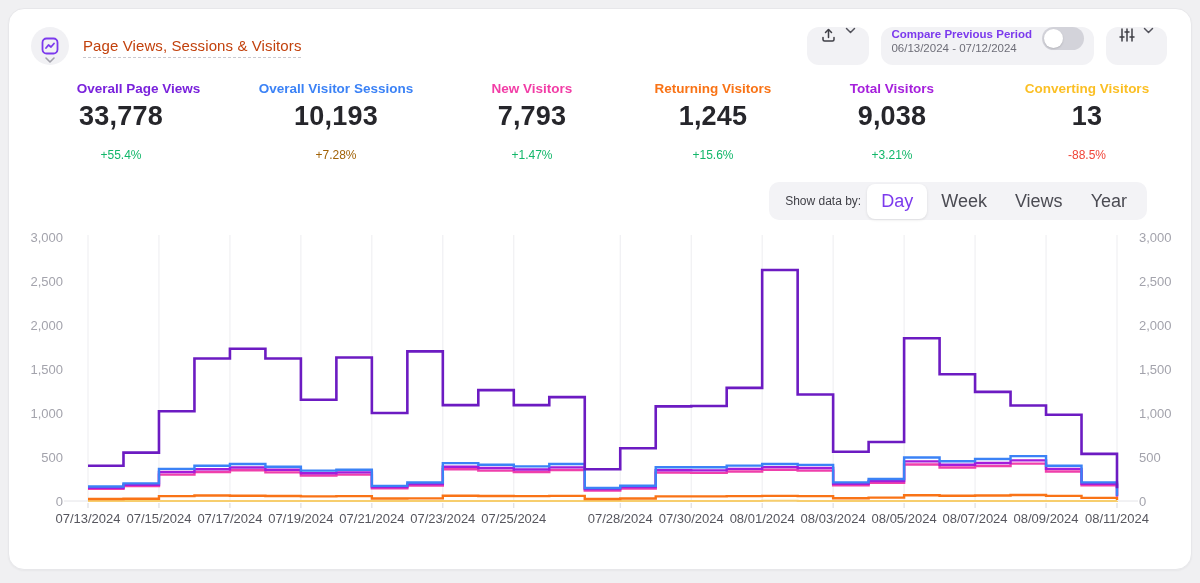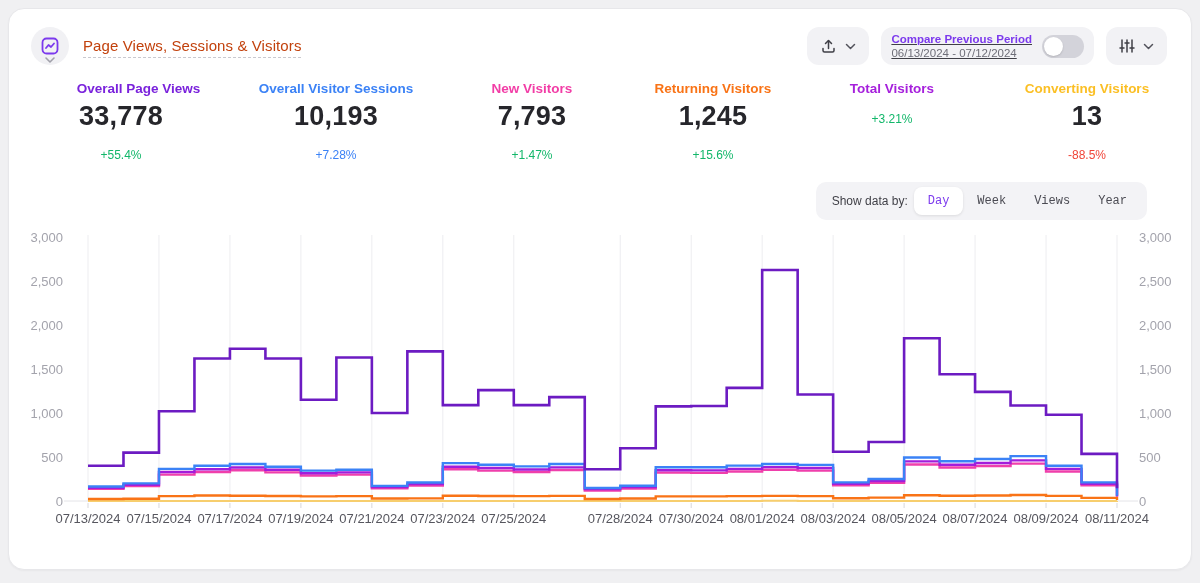--- a/index.html
+++ b/index.html
@@ -23,41 +23,40 @@
     display:flex; align-items:center; justify-content:center;
   }
   .widget-chevron { position:absolute; left:13px; top:29px; }
   .title {
     font-size:15px; font-weight:500; color:#c2410c; letter-spacing:.1px;
     border-bottom:1px dashed #c9c9cf; padding-bottom:3px;
   }
   .header-right { display:flex; align-items:center; gap:12px; }
   .pill {
     background:#f2f2f5; border:none; border-radius:12px; height:38px;
-    display:flex; align-items:center; gap:8px; padding:0 13px; cursor:pointer;
+    display:flex; gap:8px; padding:0 13px; cursor:pointer;
     color:#3f3f46;
-    text-decoration:underline;
   }
   .compare-pill { gap:10px; padding:0 10px; }
   .compare-text { display:flex; flex-direction:column; align-items:flex-start; line-height:14px; }
   .compare-label { font-size:11.5px; font-weight:700; color:#7c3aed; }
   .compare-range { font-size:11.5px; color:#6e6e78; }
   .toggle { width:42px; height:23px; border-radius:12px; background:#d3d3da; position:relative; cursor:pointer; }
   .toggle .knob { position:absolute; left:2px; top:2px; width:19px; height:19px; border-radius:50%; background:#ffffff; box-shadow:0 1px 2px rgba(0,0,0,.15); }
   
   .metrics { display:grid; grid-template-columns:224px 206px 186px 176px 182px 208px; margin-top:14px; }
   .metric { text-align:center; }
   .metric-label { font-size:13.5px; font-weight:600; display:block; }
   .metric-value { font-size:27px; font-weight:600; color:#26262b; display:block; margin-top:5px; letter-spacing:.2px; }
   .metric-delta { font-size:12px; font-weight:500; display:block; margin-top:16px; }
   
   .showdata-row { display:flex; justify-content:flex-end; padding-right:44px; margin-top:20px; }
   .showdata { display:inline-flex; align-items:center; background:#f3f3f6; border-radius:10px; padding:4px 6px 4px 16px; height:38px; }
   .showdata-label { font-size:12px; color:#3f3f46; margin-right:6px; }
-  .tab { border:none; background:transparent; font-size:12px; color:#4b4b53; padding:7px 14px; border-radius:8px; cursor:pointer; font-family:Liberation Mono, monospace; }
+  .tab { border:none; background:transparent; font-size:18px; color:#4b4b53; padding:7px 14px; border-radius:8px; cursor:pointer; font-family:Liberation Sans, sans-serif; }
   .tab.selected { background:#ffffff; color:#7c3aed; box-shadow:0 1px 3px rgba(0,0,0,.1); font-weight:500; }
   
   .chart-wrap { margin-top:9px; }
   svg text { font-family:"Liberation Sans","DejaVu Sans",sans-serif; }
   .icon { display:block; }
 </style>
 </head>
 <body>
 
 <div class="card">
@@ -118,34 +117,35 @@
 
   <div class="metrics">
     <div class="metric">
       <span class="metric-label" style="color: rgb(122, 34, 220); padding-left: 35px;">Overall Page Views</span>
       <span class="metric-value">33,778</span>
       <span class="metric-delta" style="color: rgb(18, 183, 106);">+55.4%</span>
     </div>
     <div class="metric">
       <span class="metric-label" style="color: rgb(59, 130, 246);">Overall Visitor Sessions</span>
       <span class="metric-value">10,193</span>
-      <span class="metric-delta" style="color: #3b82f6;">+7.28%</span>
+      <span class="metric-delta" style="color: #a16207;">+7.28%</span>
     </div>
     <div class="metric">
       <span class="metric-label" style="color: rgb(242, 61, 166);">New Visitors</span>
       <span class="metric-value">7,793</span>
       <span class="metric-delta" style="color: rgb(18, 183, 106);">+1.47%</span>
     </div>
     <div class="metric">
       <span class="metric-label" style="color: rgb(249, 115, 22);">Returning Visitors</span>
       <span class="metric-value">1,245</span>
       <span class="metric-delta" style="color: rgb(18, 183, 106);">+15.6%</span>
     </div>
     <div class="metric">
       <span class="metric-label" style="color: rgb(166, 32, 220);">Total Visitors</span>
+      <span class="metric-value">9,038</span>
       <span class="metric-delta" style="color: rgb(18, 183, 106);">+3.21%</span>
     </div>
     <div class="metric">
       <span class="metric-label" style="color: rgb(251, 191, 36);">Converting Visitors</span>
       <span class="metric-value">13</span>
       <span class="metric-delta" style="color: rgb(240, 68, 56);">-88.5%</span>
     </div>
   </div>
 
   <div class="showdata-row">

